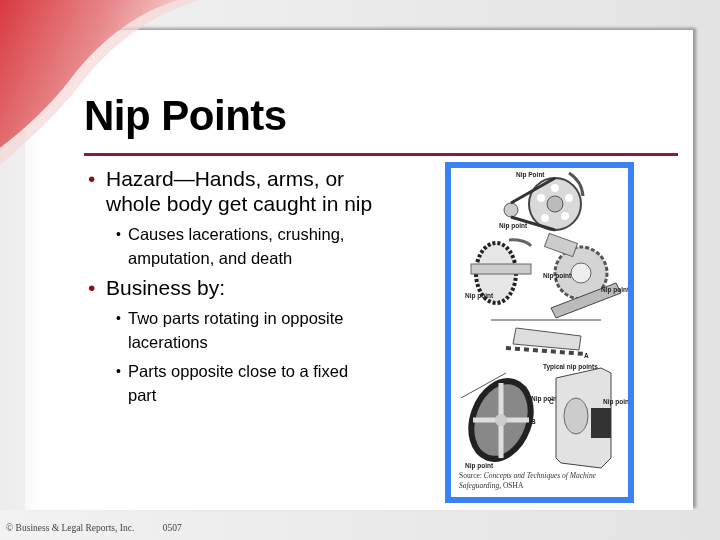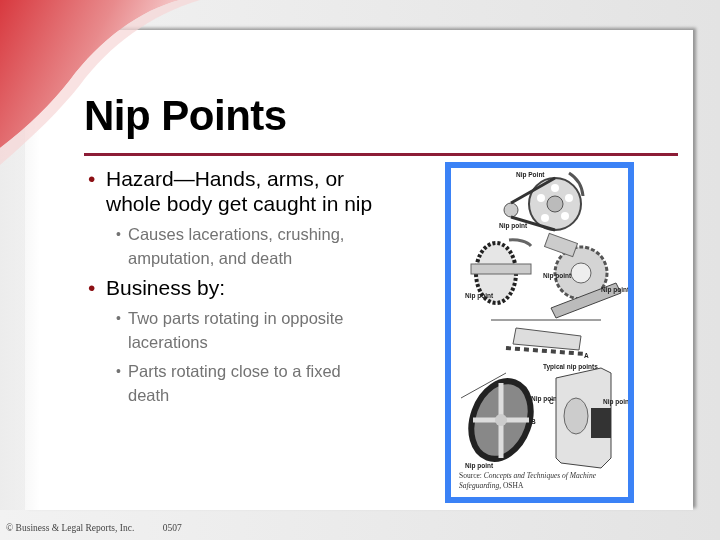--- a/index.html
+++ b/index.html
@@ -11,21 +11,21 @@
            box-shadow: 3px -2px 3px rgba(0,0,0,0.35); }
   .panel-fade { position:absolute; left:0; top:30px; width:40px; height:480px;
            background: linear-gradient(90deg, #ececec 0%, rgba(255,255,255,0) 100%); }
   .swoosh { position:absolute; left:0; top:0; width:260px; height:170px; }
   .title { position:absolute; left:84px; top:92px; font-size:42px; font-weight:bold;
            color:#000; letter-spacing:-0.5px; margin:0; }
   .rule { position:absolute; left:84px; top:153px; width:594px; height:3px; background:#8c1c36; }
   .content { position:absolute; left:88px; top:166px; width:290px; }
   .l1 { position:relative; padding-left:18px; font-size:21px; line-height:25px; color:#000; margin:0 0 6px 0; }
   .l1::before { content:"•"; position:absolute; left:0; top:0; color:#8c1014; }
-  .l2 { position:relative; padding-left:40px; font-size:16.5px; line-height:24px; color:#737373; margin:0 0 5px 0; }
+  .l2 { position:relative; padding-left:40px; font-size:16.5px; line-height:24px; color:#000000; margin:0 0 5px 0; }
   .l2::before { content:"•"; position:absolute; left:28px; top:0; font-size:14px; }
   .figure { position:absolute; left:445px; top:162px; width:177px; height:329px;
             border:6px solid #3b82f6; background:#fff; overflow:hidden; }
   .figure svg { display:block; }
   .fig-label { font-family:"Liberation Sans", sans-serif; font-size:6.5px; font-weight:bold; fill:#222; }
   .source { position:absolute; left:8px; bottom:6px; font-family:"Liberation Serif", serif;
             font-size:7.5px; line-height:10px; color:#333; }
   .footer { position:absolute; left:6px; top:523px; font-family:"Liberation Serif", serif;
             font-size:9.5px; color:#444; }
   .footer .code { margin-left:26px; }
@@ -49,21 +49,21 @@
 </svg>
 
 <h1 class="title">Nip Points</h1>
 <div class="rule"></div>
 
 <div class="content">
   <p class="l1">Hazard—Hands, arms, or whole body get caught in nip</p>
   <p class="l2">Causes lacerations, crushing, amputation, and death</p>
   <p class="l1" style="margin-top:4px">Business by:</p>
   <p class="l2">Two parts rotating in opposite lacerations</p>
-  <p class="l2">Parts rotating close to a fixed death</p>
+  <p class="l2">Parts opposite close to a fixed part</p>
 </div>
 
 <div class="figure">
   <svg width="177" height="329" viewBox="0 0 177 329">
 
     <g>
       <circle cx="104" cy="36" r="26" fill="#d9d9d9" stroke="#444" stroke-width="2"></circle>
       <circle cx="104" cy="36" r="8" fill="#bbb" stroke="#555"></circle>
       <circle cx="104" cy="20" r="4" fill="#fff"></circle>
         <circle cx="118" cy="30" r="4" fill="#fff"></circle>

